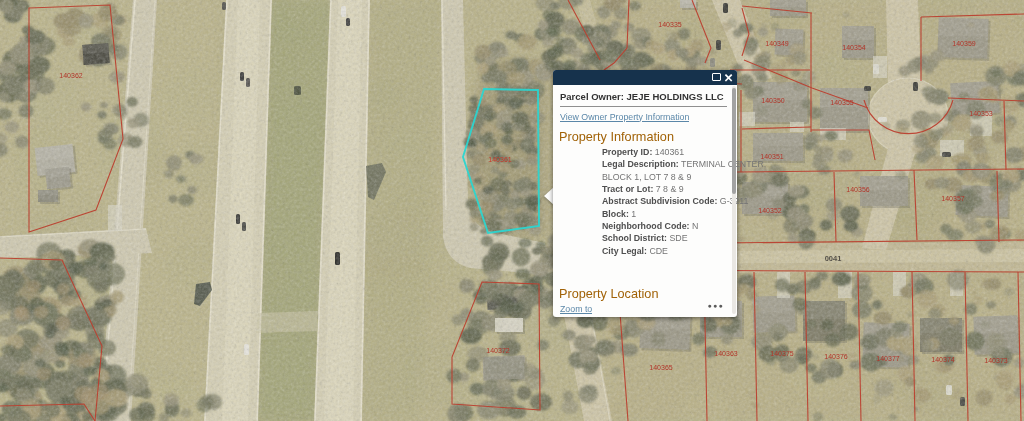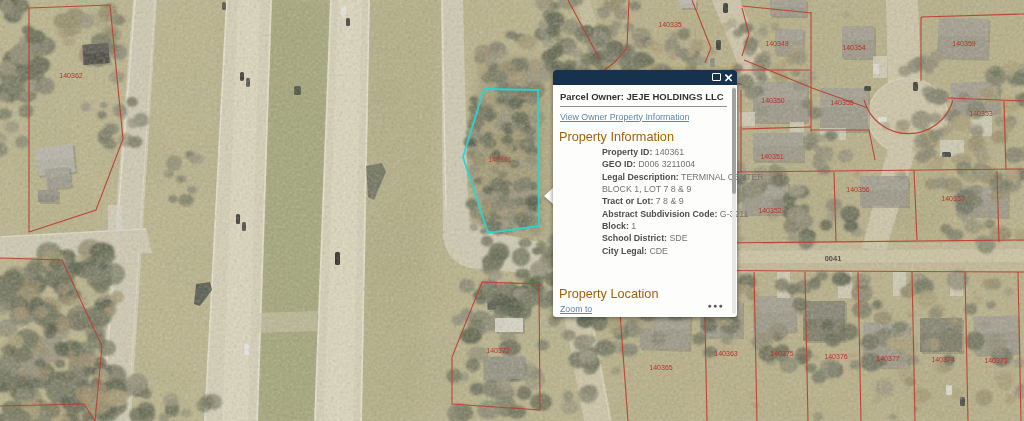--- a/index.html
+++ b/index.html
@@ -1485,26 +1485,26 @@
   <div class="abs ptitle">Parcel Owner: JEJE HOLDINGS LLC</div>
 
   <div class="abs phr"></div>
 
   <div class="abs" id="plink1"><a class="plink" href="#vm">View Owner Property Information</a></div>
 
   <div class="abs ph2" id="ph2a">Property Information</div>
 
   <div class="abs" id="pfields">
 <div class="frow"><b>Property ID:</b> 140361</div>
-<div class="frow"><b>GEO ID:</b> D006 3211004</div>
 <div class="frow"><b>Legal Description:</b> TERMINAL CENTER,</div>
 <div class="frow">BLOCK 1, LOT 7 8 &amp; 9</div>
 <div class="frow"><b>Tract or Lot:</b> 7 8 &amp; 9</div>
 <div class="frow"><b>Abstract Subdivision Code:</b> G-3211</div>
 <div class="frow"><b>Block:</b> 1</div>
+<div class="frow"><b>Neighborhood Code:</b> N</div>
 <div class="frow"><b>School District:</b> SDE</div>
 <div class="frow"><b>City Legal:</b> CDE</div>
   </div>
 
   <div class="abs ph2" id="ph2b">Property Location</div>
 
   <div class="abs" id="plink2"><a class="plink" href="#zt">Zoom to</a></div>
 
   <div class="abs" id="pdots">●●●</div>
 

